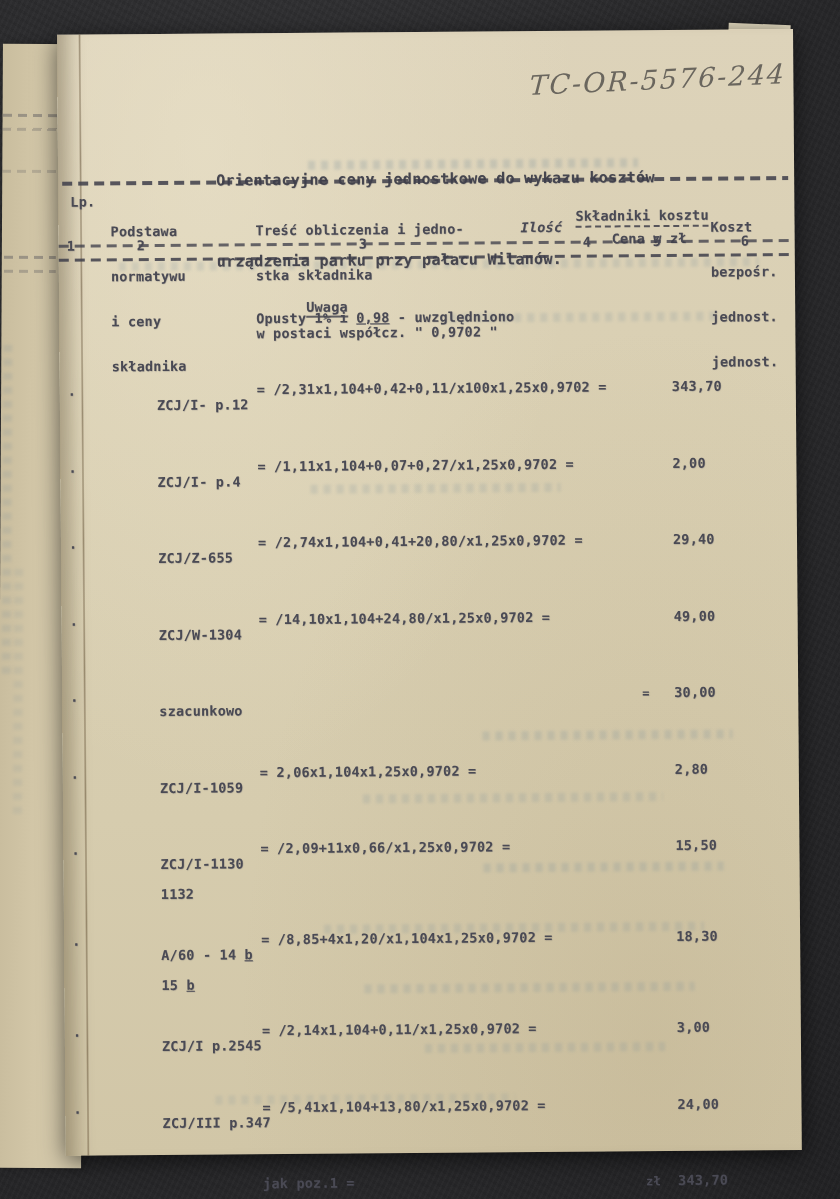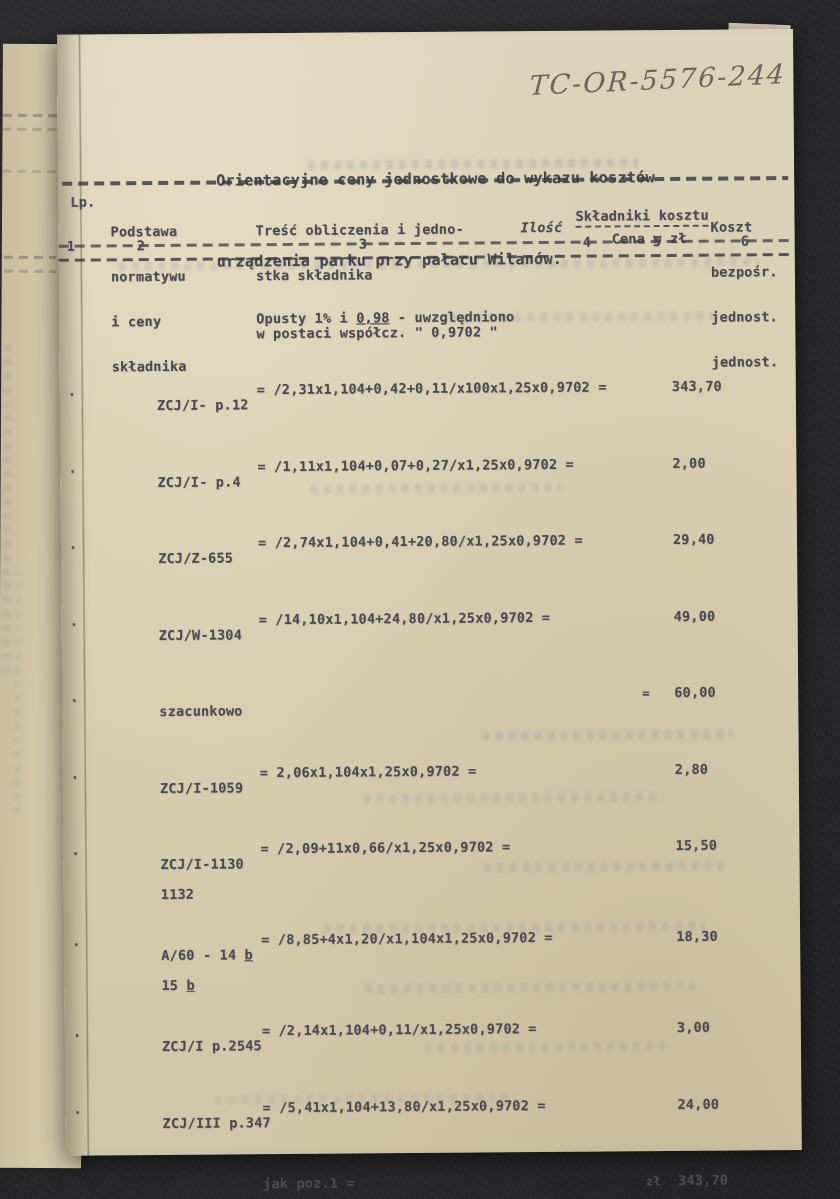--- a/index.html
+++ b/index.html
@@ -125,20 +125,23 @@
 
     <div class="rule thin" style="left:0;top:210px;width:730px;opacity:.9;"></div>
     <div class="rule thin" style="left:0;top:224px;width:730px;"></div>
     <div class="tw colnum" style="left:8px;">1</div>
     <div class="tw colnum" style="left:78px;">2</div>
     <div class="tw colnum" style="left:300px;">3</div>
     <div class="tw colnum" style="left:524px;">4</div>
     <div class="tw colnum" style="left:594px;">5</div>
     <div class="tw colnum" style="left:682px;">6</div>
 
+    <div class="tw" style="left:197px;top:252px;">
+      <span class="u-line">Uwaga</span>
+    </div>
     <div class="tw" style="left:197px;top:278px;"><span>Opusty 1% i </span><span class="u">0,98</span><span> - uwzględniono</span></div>
     <div class="tw" style="left:197px;top:293px;">w postaci współcz. " 0,9702 "</div>
 
     <div class="rows tw" style="position:absolute;" id="rows">
   <div class="row">
     <span class="c-lp">.</span>
     <span class="c-base">
       <span class="b1"><span>ZCJ/I- p.12</span><span class="u"></span></span>
       
     </span>
@@ -181,21 +184,21 @@
   </div>
 
   <div class="row">
     <span class="c-lp">.</span>
     <span class="c-base">
       <span class="b1"><span>szacunkowo</span><span class="u"></span></span>
       
     </span>
     <span class="c-calc"></span>
     <span class="c-unit">=</span>
-    <span class="c-val">60,00</span>
+    <span class="c-val">30,00</span>
   </div>
 
   <div class="row">
     <span class="c-lp">.</span>
     <span class="c-base">
       <span class="b1"><span>ZCJ/I-1059</span><span class="u"></span></span>
       
     </span>
     <span class="c-calc">= 2,06x1,104x1,25x0,9702 =</span>
     <span class="c-unit"></span>

